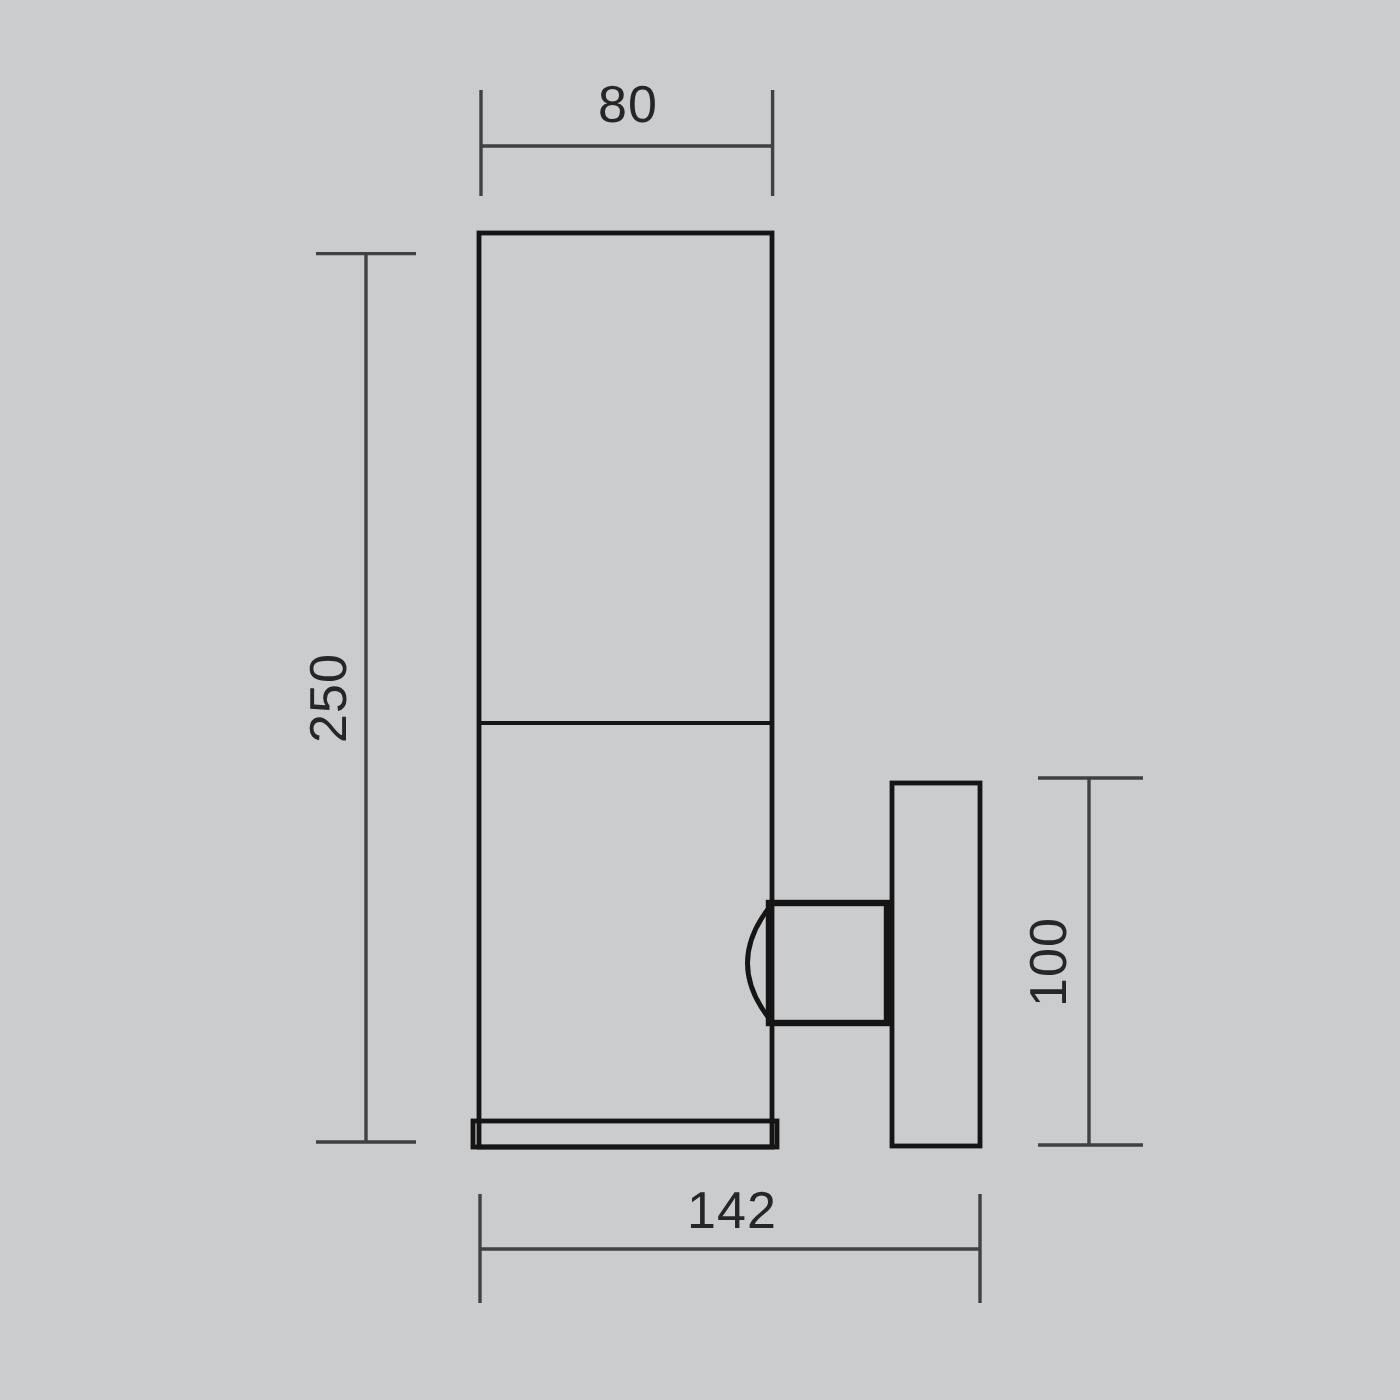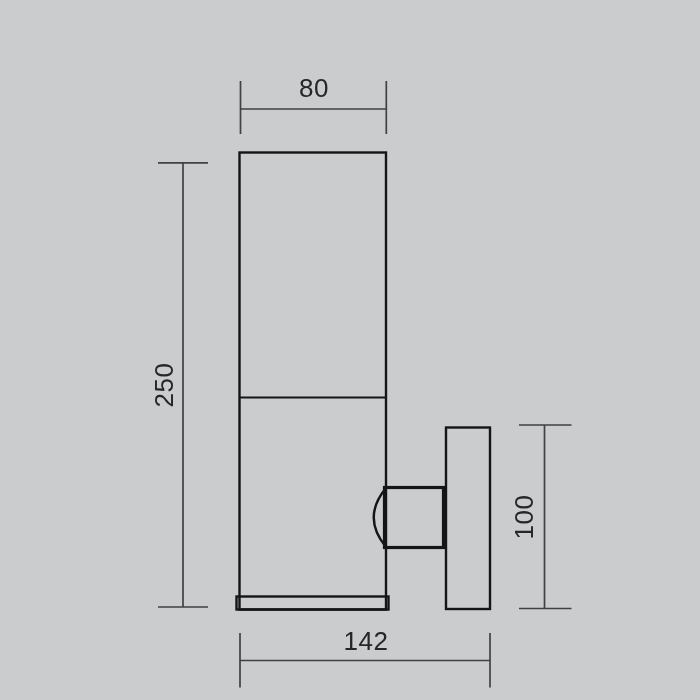--- a/index.html
+++ b/index.html
@@ -8,21 +8,20 @@
     width: 700px;
     height: 700px;
     background: var(--bg, #cbcccd);
     font-family: "Liberation Sans", sans-serif;
     overflow: hidden;
   }
   .stage {
     position: relative;
     width: 700px;
     height: 550px;
-    margin-top: 36px;
   }
   svg { display: block; }
   .fixture-stroke {
     fill: none;
     stroke: var(--line, #151515);
     stroke-width: 2.4;
   }
   .fixture-stroke.thin { stroke-width: 2; }
   .fixture-stroke.thick { stroke-width: 3.2; }
   .dim-stroke {

